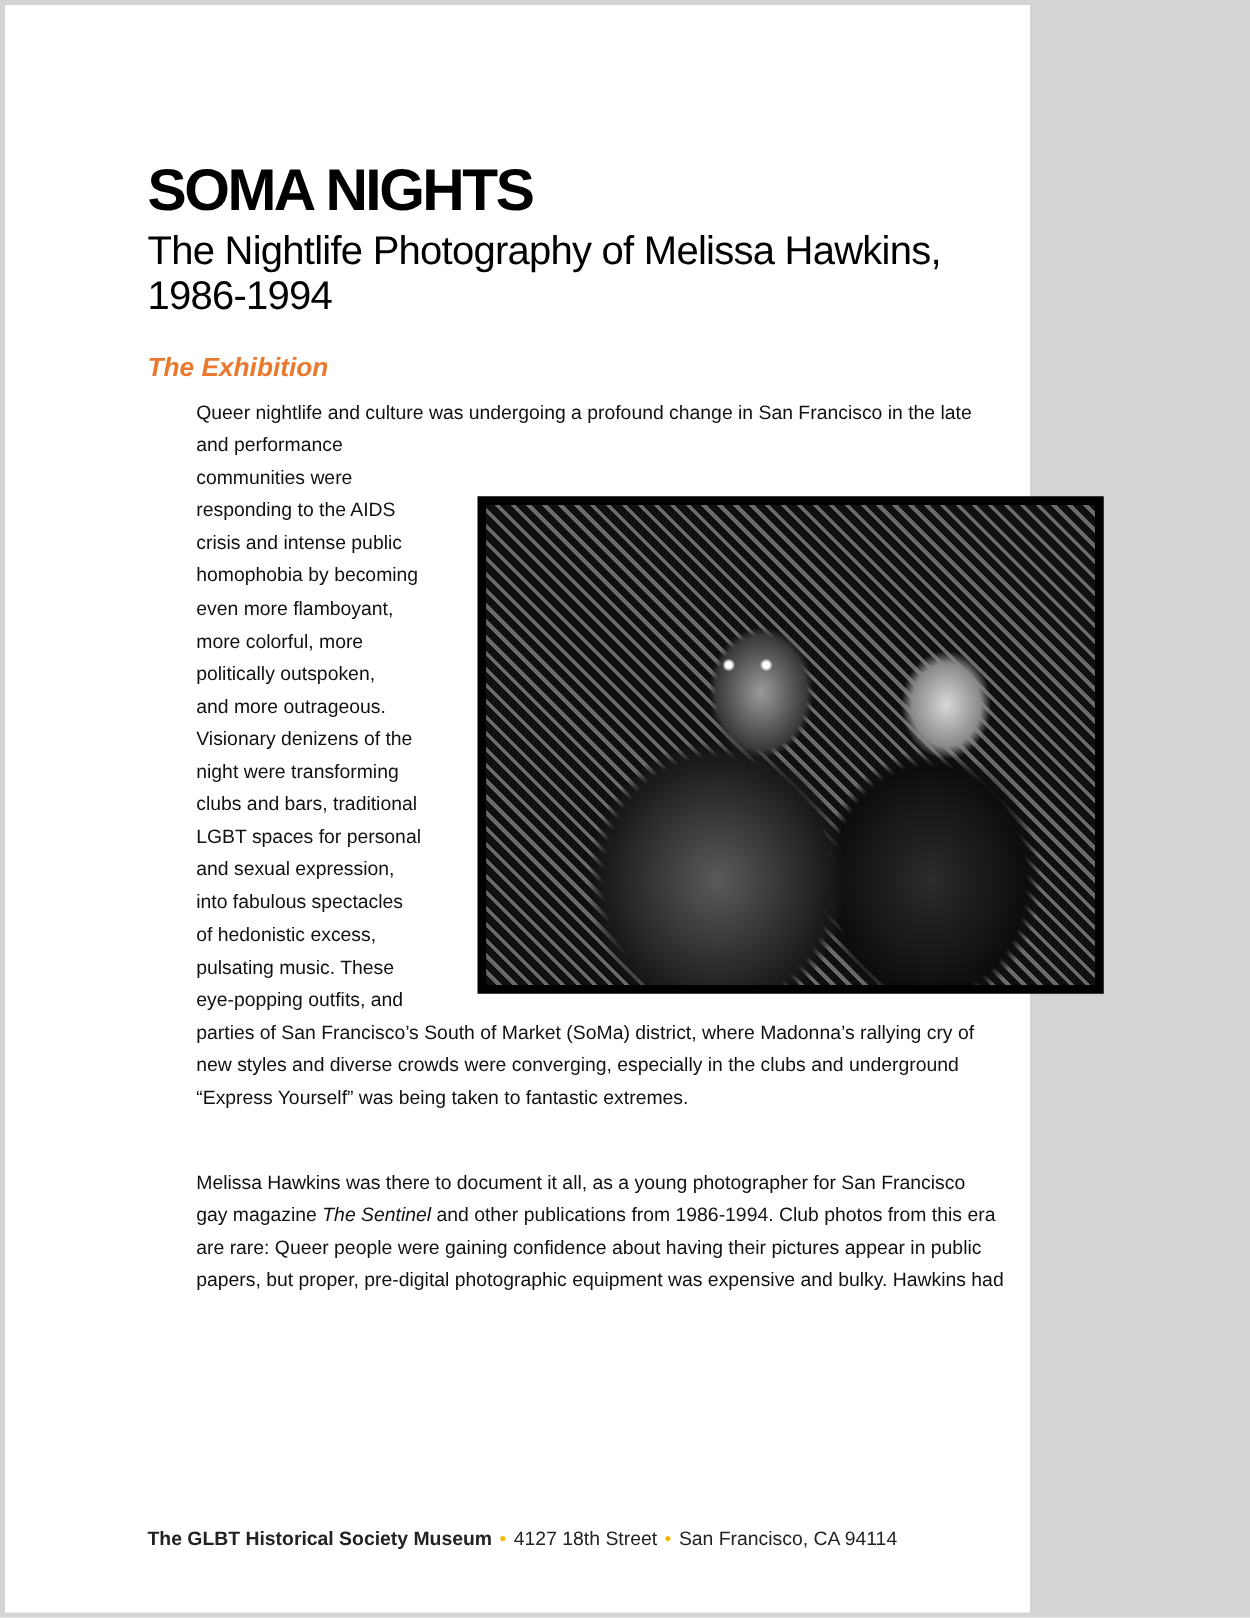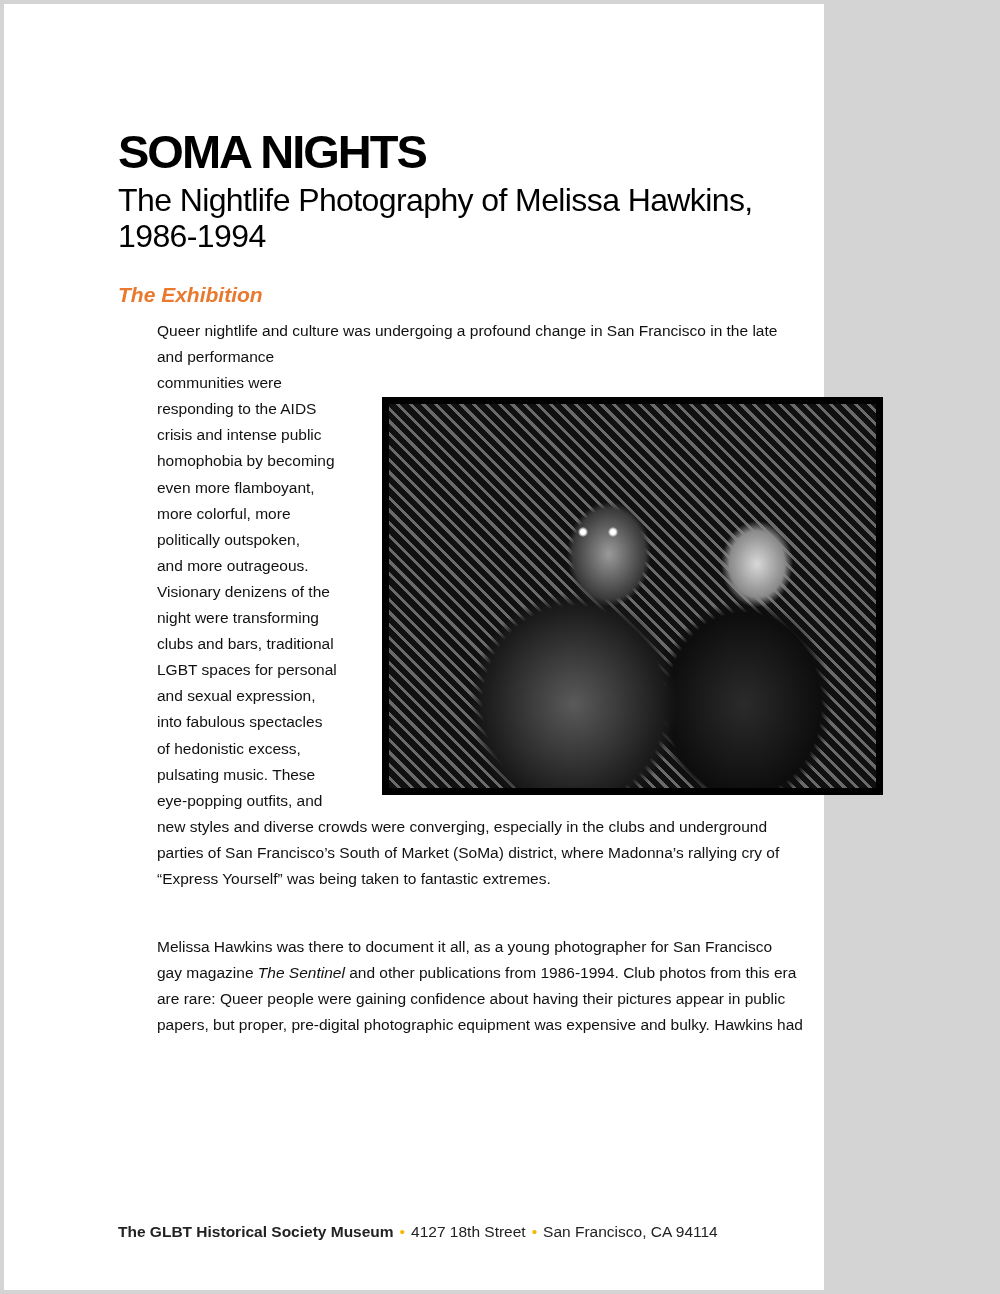--- a/index.html
+++ b/index.html
@@ -131,22 +131,22 @@
     <span class="line">and more outrageous.</span>
     <span class="line">Visionary denizens of the</span>
     <span class="line">night were transforming</span>
     <span class="line">clubs and bars, traditional</span>
     <span class="line">LGBT spaces for personal</span>
     <span class="line">and sexual expression,</span>
     <span class="line">into fabulous spectacles</span>
     <span class="line">of hedonistic excess,</span>
     <span class="line">pulsating music. These</span>
     <span class="line">eye-popping outfits, and</span>
+    <span class="line">parties of San Francisco’s South of Market (SoMa) district, where Madonna’s rallying cry of</span>
     <span class="line">new styles and diverse crowds were converging, especially in the clubs and underground</span>
-    <span class="line">parties of San Francisco’s South of Market (SoMa) district, where Madonna’s rallying cry of</span>
     <span class="line">“Express Yourself” was being taken to fantastic extremes.</span>
   </div>
 
   <div class="photo" title="Black-and-white photo of two people in leather jackets at a nightclub; a man in a leather cap, aviator sunglasses and nose ring with a cigar, and a young woman with slicked-back hair wearing a studded leather jacket with pins, in front of a lattice">
     <div class="photo-inner"></div>
     <div class="photo-glint" style="left:196px; top:130px;"></div>
     <div class="photo-glint" style="left:226px; top:130px;"></div>
   </div>
 
   <div class="body-text p2">

